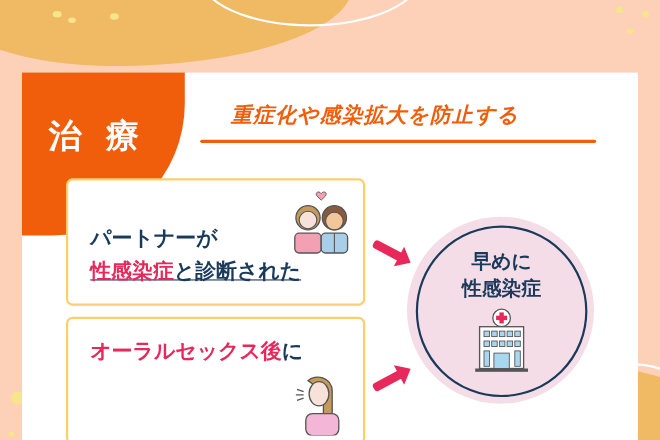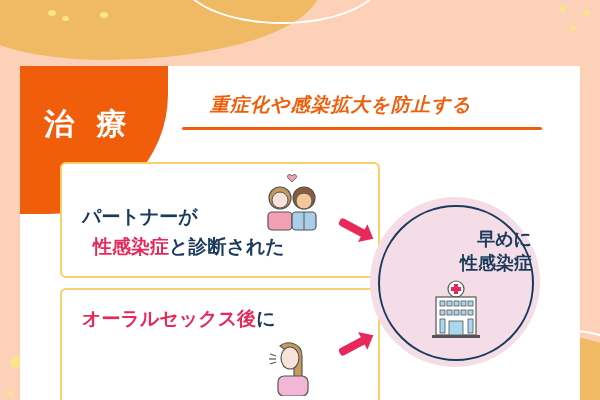--- a/index.html
+++ b/index.html
@@ -6,30 +6,30 @@
   body { width:600px; height:400px; position:relative; overflow:hidden; background:#fdd0b8; font-family:"DejaVu Sans", sans-serif; }
   .bg-blob-tl { position:absolute; left:-40px; top:-60px; width:360px; height:120px; background:#f0b964; border-radius:0 0 60% 40%; }
   .bg-blob-br { position:absolute; right:-40px; bottom:-40px; width:340px; height:110px; background:#f0b964; border-radius:60% 40% 0 0; }
   .bg-line { position:absolute; border:2px solid #fff; border-radius:50%; }
   .dot { position:absolute; background:#f6e58a; border-radius:50%; }
   .card { position:absolute; left:20px; top:20px; width:560px; height:360px; background:#fff; overflow:hidden;margin-top:46px; }
   .badge { position:absolute; left:-2px; top:-2px; width:150px; height:150px; background:#f15e0b; border-radius:0 0 120px 0; }
   .badge-text { position:absolute; left:26px; top:40px; color:#fff; font-weight:bold; font-size:30px; letter-spacing:6px; }
   .headline { position:absolute; left:190px; top:26px; color:#f15e0b; font-weight:bold; font-size:19px; letter-spacing:1px;font-style:italic; }
   .headline-rule { position:absolute; left:162px; top:61px; width:360px; height:3px; background:#f15e0b; border-radius:2px; }
-  .box { position:absolute; left:40px; width:268px; background:#fff; border:2px solid #fbcf6a; border-radius:6px;padding-left:48px; }
+  .box { position:absolute; left:40px; width:268px; background:#fff; border:2px solid #fbcf6a; border-radius:6px; }
   .box1 { top:96px; height:112px; }
   .box2 { top:222px; height:112px; }
   .line { position:absolute; font-size:19px; font-weight:bold; color:#1a3a5c; white-space:nowrap; }
   .pink { color:#e8285b; }
   .arrow { position:absolute; width:30px; height:8px; background:#e8285b; border-radius:3px; }
   .arrow::after { content:""; position:absolute; right:-8px; top:-6px; border-left:12px solid #e8285b; border-top:10px solid transparent; border-bottom:10px solid transparent; }
   .circle-bg { position:absolute; left:350px; top:131px; width:170px; height:170px; background:#f4dde6; border-radius:50%; }
   .circle { position:absolute; left:358px; top:139px; width:152px; height:152px; border:2px solid #1a3a5c; border-radius:50%; }
-  .circle-text { position:absolute; width:100%; text-align:right; font-weight:bold; font-size:18px; color:#1a3a5c; line-height:23px; }
+  .circle-text { position:absolute; width:100%; text-align:center; font-weight:bold; font-size:18px; color:#1a3a5c; line-height:23px; }
 </style>
 </head>
 <body>
 
 <div>
   <div class="bg-blob-tl"></div>
   <div class="bg-blob-br"></div>
   <div class="bg-line" style="left:180px;top:-70px;width:200px;height:90px;"></div>
   <div class="bg-line" style="left:500px;top:330px;width:140px;height:100px;"></div>
   <div class="dot" style="left:48px;top:10px;width:8px;height:6px;"></div>
@@ -46,21 +46,21 @@
 <div class="card">
   <div class="badge">
     <div class="badge-text">治 療</div>
   </div>
 
   <div class="headline">重症化や感染拡大を防止する</div>
   <div class="headline-rule"></div>
 
   <div class="box box1">
     <div class="line" style="left:20px;top:40px;">パートナーが</div>
-    <div class="line" style="left:31px;top:70px;">
+    <div class="line" style="left:20px;top:70px;text-decoration:underline;">
       <span class="pink">性感染症</span><span>と診断された</span>
     </div>
     <svg style="position:absolute;left:200px;top:8px;" width="60" height="60" viewBox="0 0 60 60">
       <path d="M30 4c-2-3-6-1-4 2l4 4 4-4c2-3-2-5-4-2z" fill="#f4a0b4" stroke="#555" stroke-width="0.8"></path>
       <circle cx="18" cy="26" r="11" fill="#c59a5c" stroke="#555" stroke-width="1.2"></circle>
       <circle cx="18" cy="28" r="8" fill="#f6e2d8" stroke="#555" stroke-width="1"></circle>
       <rect x="6" y="40" width="24" height="18" rx="4" fill="#f4a0b4" stroke="#555" stroke-width="1.2"></rect>
       <circle cx="42" cy="26" r="11" fill="#8a5a3c" stroke="#555" stroke-width="1.2"></circle>
       <circle cx="42" cy="29" r="8" fill="#f4c79a" stroke="#555" stroke-width="1"></circle>
       <rect x="30" y="40" width="24" height="18" rx="4" fill="#a9cfe8" stroke="#555" stroke-width="1.2"></rect>

